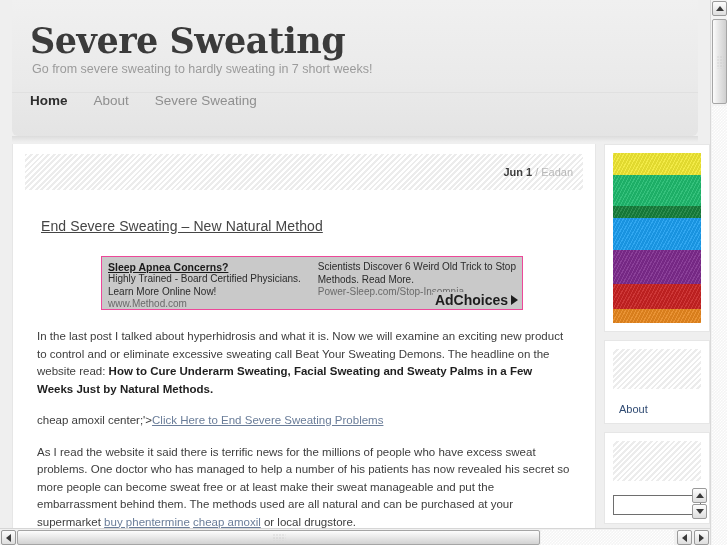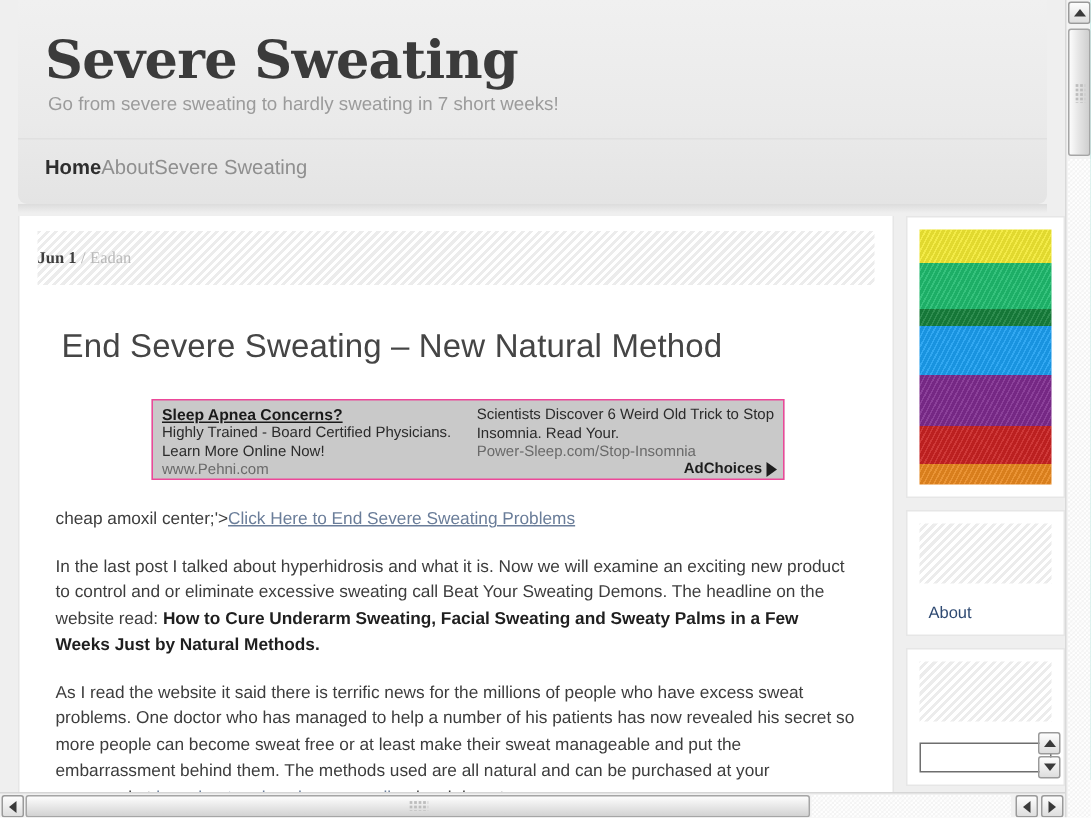--- a/index.html
+++ b/index.html
@@ -106,22 +106,23 @@
     font-size: 12.5px;
     color: #9b9b9b;
     white-space: nowrap;
   }
   .site-nav {
     position: absolute;
     left: 0; right: 0; top: 92px;
     height: 38px;
     border-top: 1px solid #e0e0e0;
     display: flex;
-    align-items: center;
+    align-items: flex-start;
     padding-left: 18px;
+    gap: 26px;
   }
   .nav-item {
     font-size: 13.5px;
     color: #8f8f8f;
     text-decoration: none;
     white-space: nowrap;
     cursor: pointer;
   }
   .nav-item.active { color: #2e2e2e; font-weight: bold; }
   .nav-shadow {
@@ -156,38 +157,39 @@
       -45deg,
       #ffffff 0px, #ffffff 2px,
       #ececec 2px, #ececec 4px);
   }
 
   .post-meta {
     margin: 10px 12px 0 12px;
     height: 36px;
     display: flex;
     align-items: center;
+    justify-content: flex-end;
     padding-right: 10px;
-    font-family: Liberation Serif, serif;
   }
   .meta-date {
     font-size: 11px;
     font-weight: bold;
     color: #3e3e3e;
   }
   .meta-sep { font-size: 11px; color: #b4b4b4; margin: 0 3px; }
   .meta-author { font-size: 11px; color: #b9b9b9; }
 
   .post-title {
     margin: 28px 0 0 28px;
-    font-size: 22px;
+    font-size: 14px;
     font-weight: normal;
     color: #454545;
     letter-spacing: 0.1px;
     white-space: nowrap;
+    text-decoration: underline;
   }
 
   
   .ad-unit {
     position: relative;
     margin: 22px 0 0 88px;
     width: 422px;
     height: 54px;
     background: #c9c9c9;
     border: 1px solid #ec4899;
@@ -212,21 +214,21 @@
   }
   .ad-url {
     font-size: 10px;
     color: #6a6a6a;
     white-space: nowrap;
   }
   .adchoices {
     position: absolute;
     right: 2px; bottom: 1px;
     background: #c9c9c9;
-    font-size: 10px;
+    font-size: 14px;
     font-weight: bold;
     color: #1d1d1d;
     padding: 0 2px;
     display: flex; align-items: center; gap: 3px;
     cursor: pointer;
   }
   .adc-tri {
     width: 0; height: 0;
     border-top: 5px solid transparent;
     border-bottom: 5px solid transparent;
@@ -379,38 +381,38 @@
           <span class="meta-author">Eadan</span>
         </div>
 
         <h1 class="post-title">End Severe Sweating – New Natural Method</h1>
 
         <div class="ad-unit">
           <div class="ad-slot">
             <span class="ad-head">Sleep Apnea Concerns?</span>
             <div class="ad-line">Highly Trained - Board Certified Physicians.</div>
             <div class="ad-line">Learn More Online Now!</div>
-            <div class="ad-url">www.Pehni.com</div>
+            <div class="ad-url">www.Method.com</div>
           </div>
           <div class="ad-slot">
             <div class="ad-line">Scientists Discover 6 Weird Old Trick to Stop</div>
-            <div class="ad-line">Insomnia. Read Your.</div>
+            <div class="ad-line">Methods. Read More.</div>
             <div class="ad-url">Power-Sleep.com/Stop-Insomnia</div>
           </div>
           <div class="adchoices">
             <span>AdChoices</span>
             <span class="adc-tri"></span>
           </div>
         </div>
 
         <div class="post-body">
 
+          <p><span>In the last post I talked about hyperhidrosis and what it is. Now we will examine an exciting new product to control and or eliminate excessive sweating call Beat Your Sweating Demons. The headline on the website read: </span><b>How to Cure Underarm Sweating, Facial Sweating and Sweaty Palms in a Few Weeks Just by Natural Methods.</b></p>
+
           <p><span>cheap amoxil center;'&gt;</span><a>Click Here to End Severe Sweating Problems</a></p>
-
-          <p><span>In the last post I talked about hyperhidrosis and what it is. Now we will examine an exciting new product to control and or eliminate excessive sweating call Beat Your Sweating Demons. The headline on the website read: </span><b>How to Cure Underarm Sweating, Facial Sweating and Sweaty Palms in a Few Weeks Just by Natural Methods.</b></p>
 
           <p><span>As I read the website it said there is terrific news for the millions of people who have excess sweat problems. One doctor who has managed to help a number of his patients has now revealed his secret so more people can become sweat free or at least make their sweat manageable and put the embarrassment behind them. The methods used are all natural and can be purchased at your supermarket </span><a>buy phentermine</a><span>&nbsp;</span><a>cheap amoxil</a><span> or local drugstore.</span></p>
 
         </div>
       </div>
 
       <div class="sidebar">
 
         <div class="widget">
           <div class="widget-img"></div>

